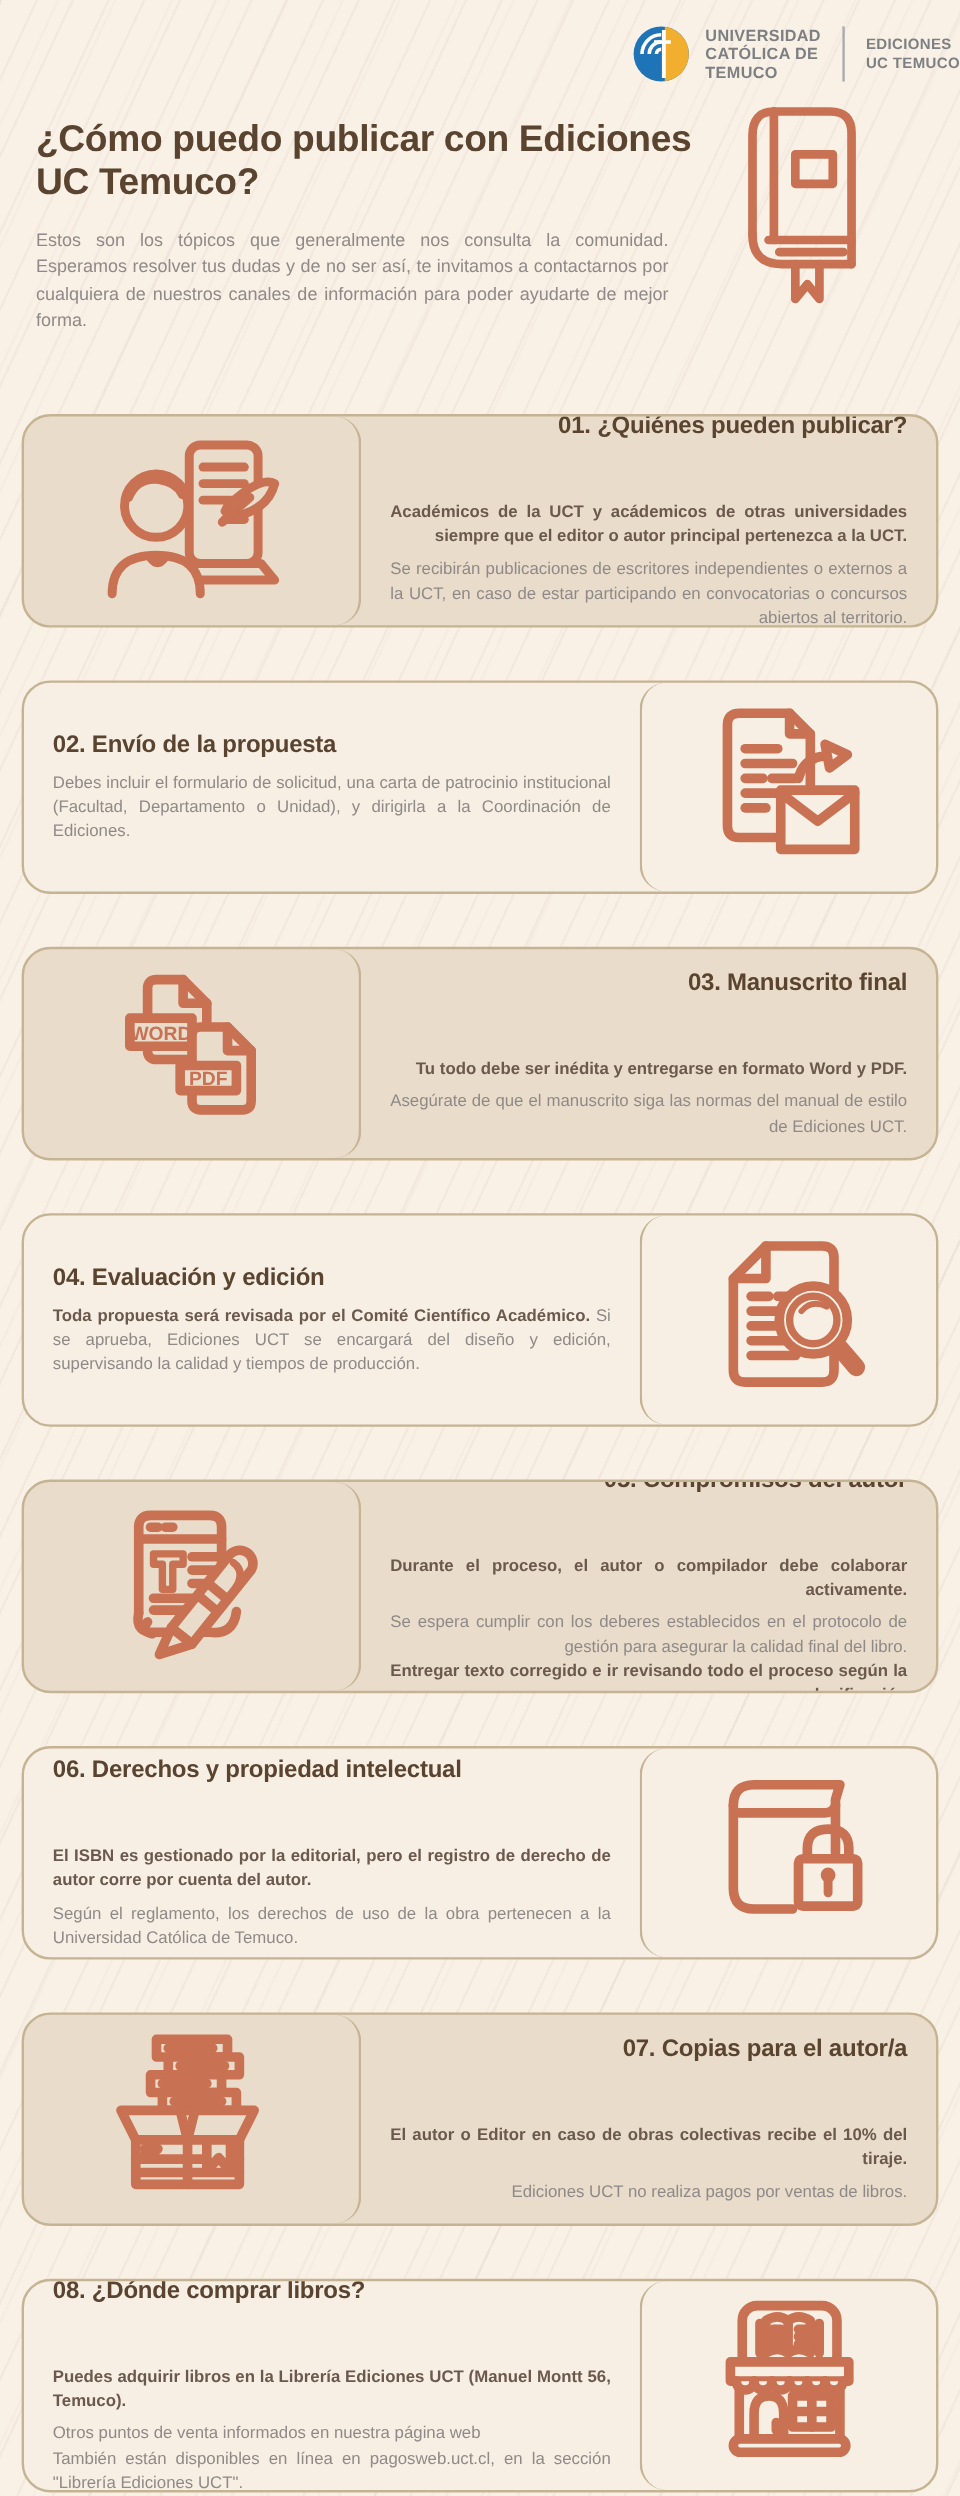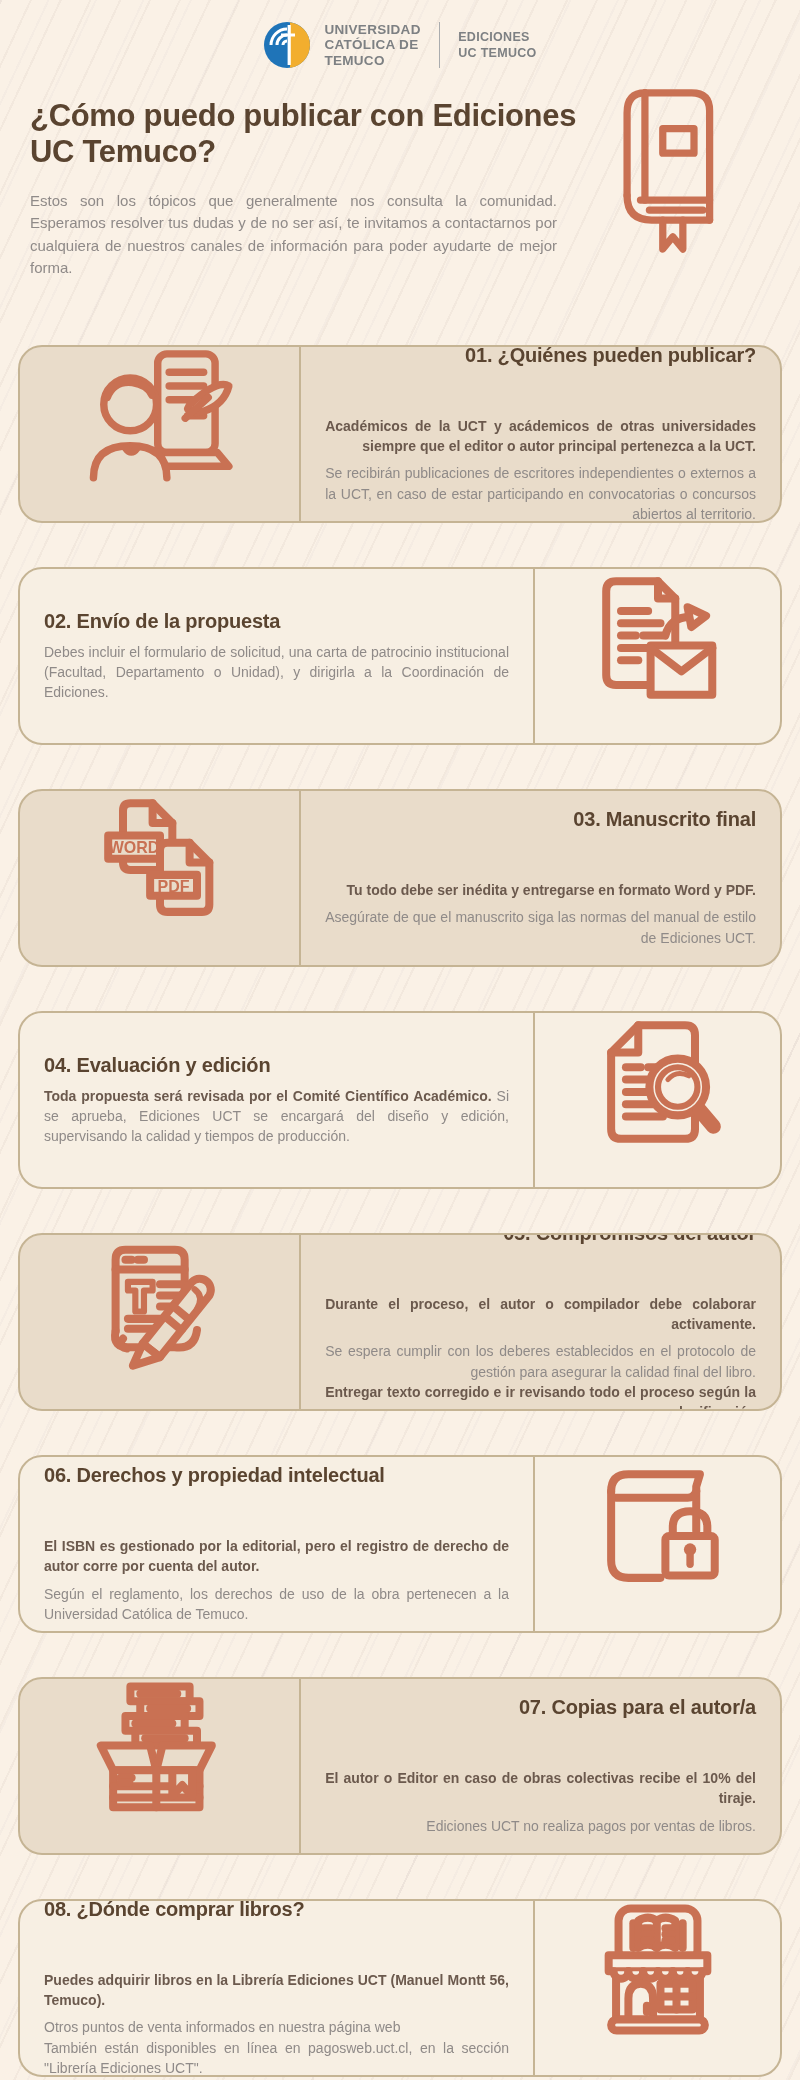--- a/index.html
+++ b/index.html
@@ -8,37 +8,37 @@
     font-family:"Liberation Sans", sans-serif;
     background-color:#faf1e6;
     background-image:
       repeating-linear-gradient(115deg, rgba(168,146,138,0.09) 0px, rgba(168,146,138,0.09) 2px, transparent 2px, transparent 27px),
       repeating-linear-gradient(115deg, rgba(150,140,165,0.05) 0px, rgba(150,140,165,0.05) 2px, transparent 2px, transparent 43px);
   }
   svg { display:block; }
   .icon-stroke { stroke:#c97153; stroke-width:6.5; fill:none; stroke-linecap:round; stroke-linejoin:round; }
 
   
-  .header { display:flex; justify-content:center; align-items:center; gap:13px; padding-top:20px; height:70px; }
+  .header { display:flex; justify-content:flex-end; align-items:center; gap:13px; padding-top:20px; height:70px; }
   .logo-text { color:#7d8083; font-weight:bold; font-size:13.5px; line-height:1.13; letter-spacing:.3px; }
   .logo-divider { width:1.5px; height:46px; background:#aaacae; margin:0 5px; }
   .brand-text { color:#7d8083; font-weight:bold; font-size:12.5px; line-height:1.3; letter-spacing:.3px; }
 
   
   .hero { position:relative; height:275px; padding:28px 80px 0 30px; }
   .hero-title { color:#5a4430; font-size:31px; line-height:1.17; font-weight:800; width:565px; letter-spacing:-0.3px; }
   .hero-intro { margin-top:19px; width:527px; color:#8f8a88; font-size:15px; line-height:1.5; text-align:justify; }
   .hero-book { position:absolute; top:14px; right:77px; }
 
   
   .cards { padding:0 18px; }
   .card { display:flex; height:178px; border:2.5px solid #c5b494; border-radius:24px; margin-bottom:44px; overflow:hidden; }
   .card--dark  { background:#e9dcca; }
   .card--light { background:#f7efe3; }
-  .pane--icon { display:flex; justify-content:center; }
+  .pane--icon { display:flex; align-items:center; justify-content:center;border-radius:22px; }
   .card--icon-left  .pane--icon { flex:0 0 37%;  border-right:2.5px solid #c5b494; }
   .card--icon-right .pane--icon { flex:0 0 32.5%; border-left:2.5px solid #c5b494; }
   .pane--text { flex:1; padding:14px 24px; display:flex; flex-direction:column; justify-content:center;border-radius:32px; }
   .section-title { color:#5a4430; font-size:20px; font-weight:800; margin-bottom:9px; letter-spacing:-0.2px; }
   .pane--text p { font-size:14px; line-height:1.44; text-align:justify; }
   .txt-bold { color:#6b594d; font-weight:bold; }
   .txt-reg  { color:#8f8a88; }
   .sp-b { margin-bottom:7px;margin-top:40px; }
   .b { color:#6b594d; font-weight:bold; }
   .r { color:#8f8a88; }

